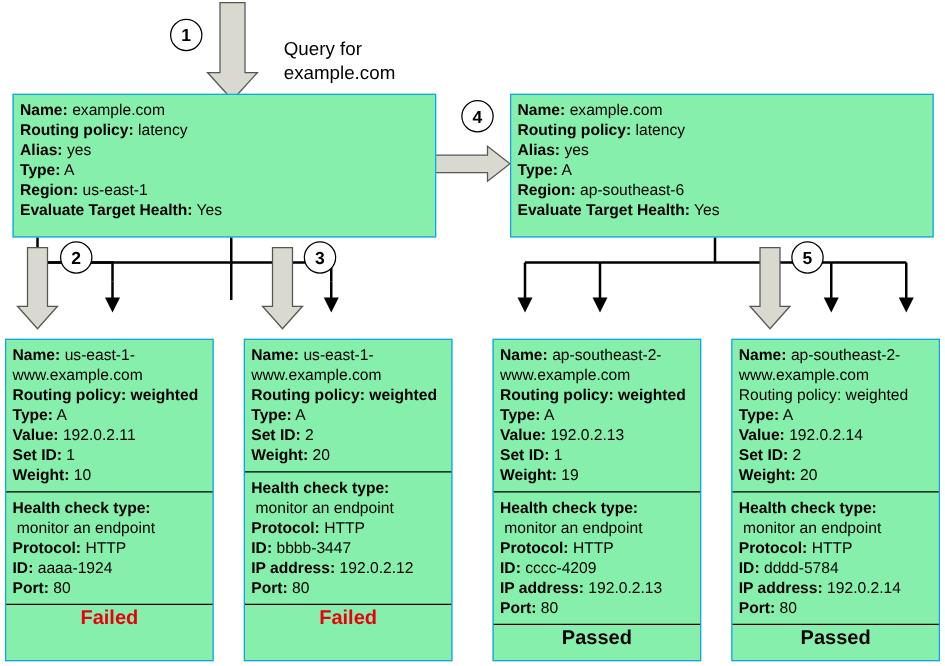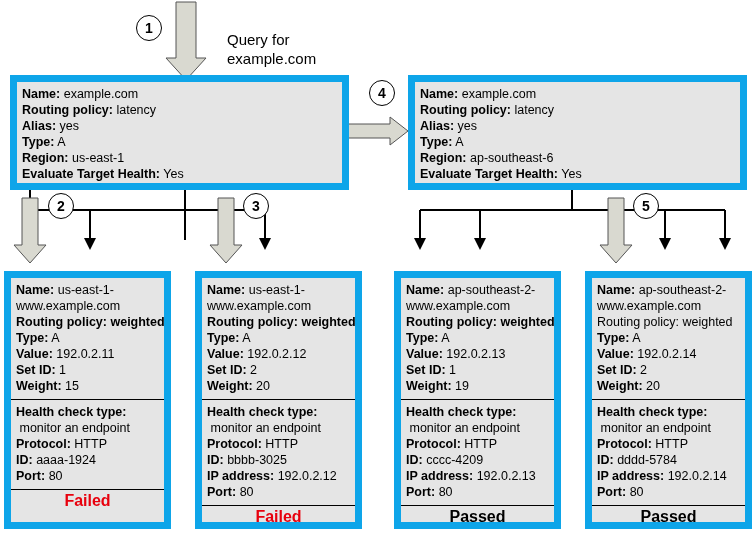--- a/index.html
+++ b/index.html
@@ -12,22 +12,22 @@
   }
   #stage {
     position: relative;
     width: 756px;
     height: 533px;
     background: #ffffff;
     overflow: hidden;
   }
   .box {
     position: absolute;
-    border: 7px solid #0ea5e9;
-    background: #e5e5e5;
+    border: 1px solid #0ea5e9;
+    background: #86efac;
     box-sizing: border-box;
     font-size: 12.5px;
     line-height: 16px;
     color: #000;
   }
   .box .pad {
     padding: 4px 5px 5px 5px;
   }
   .lbl {
     font-weight: bold;
@@ -176,21 +176,21 @@
         <span>www.example.com</span></div>
       <div class="row"><span class="lbl">Routing policy:</span>
         <span class="lbl">weighted</span></div>
       <div class="row"><span class="lbl">Type:</span>
         <span>A</span></div>
       <div class="row"><span class="lbl">Value:</span>
         <span>192.0.2.11</span></div>
       <div class="row"><span class="lbl">Set ID:</span>
         <span>1</span></div>
       <div class="row"><span class="lbl">Weight:</span>
-        <span>15</span></div>
+        <span>10</span></div>
     </div>
     <div class="sep"></div>
     <div class="pad">
       <div class="rowwrap"><span class="lbl">Health check type:</span><br>
         &nbsp;<span>monitor an endpoint</span></div>
       <div class="row"><span class="lbl">Protocol:</span>
         <span>HTTP</span></div>
       <div class="row"><span class="lbl">ID:</span>
         <span>aaaa-1924</span></div>
       <div class="row"><span class="lbl">Port:</span>
@@ -202,35 +202,33 @@
 
   <div class="box" style="left:195px; top:271px; width:167px; height:258px;">
     <div class="pad">
       <div class="rowwrap"><span class="lbl">Name:</span>
         <span>us-east-1-</span><br>
         <span>www.example.com</span></div>
       <div class="row"><span class="lbl">Routing policy:</span>
         <span class="lbl">weighted</span></div>
       <div class="row"><span class="lbl">Type:</span>
         <span>A</span></div>
-      <div class="row"><span class="lbl">Value:</span>
-        <span>192.0.2.12</span></div>
       <div class="row"><span class="lbl">Set ID:</span>
         <span>2</span></div>
       <div class="row"><span class="lbl">Weight:</span>
         <span>20</span></div>
     </div>
     <div class="sep"></div>
     <div class="pad">
       <div class="rowwrap"><span class="lbl">Health check type:</span><br>
         &nbsp;<span>monitor an endpoint</span></div>
       <div class="row"><span class="lbl">Protocol:</span>
         <span>HTTP</span></div>
       <div class="row"><span class="lbl">ID:</span>
-        <span>bbbb-3025</span></div>
+        <span>bbbb-3447</span></div>
       <div class="row"><span class="lbl">IP address:</span>
         <span>192.0.2.12</span></div>
       <div class="row"><span class="lbl">Port:</span>
         <span>80</span></div>
     </div>
     <div class="sep"></div>
     <div class="status failed">Failed</div>
   </div>
 
   <div class="box" style="left:394px; top:271px; width:167px; height:258px;">

